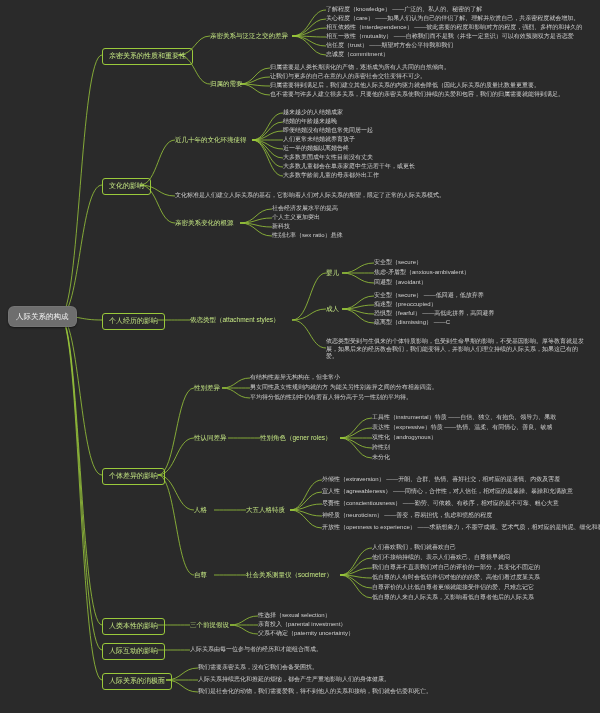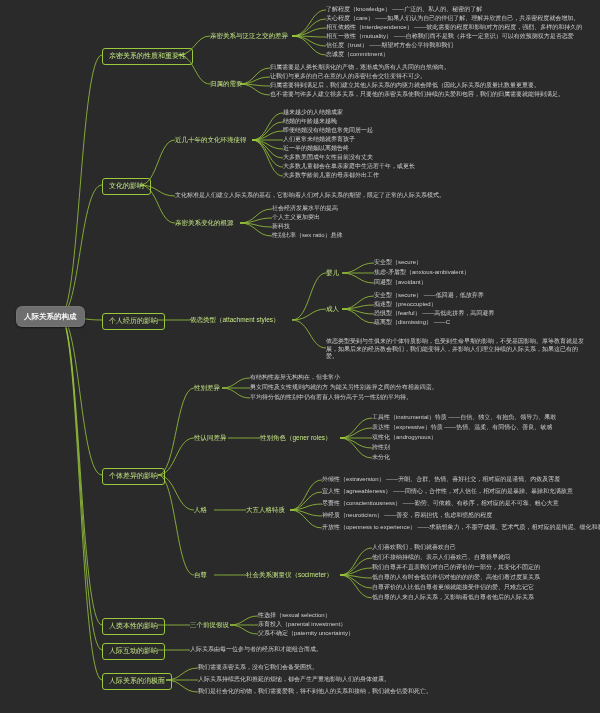--- a/index.html
+++ b/index.html
@@ -161,21 +161,21 @@
     <path d="M 230 625 C 244 625, 244 634, 258 634"></path>
 
     <path d="M 158 650 C 174 650, 174 650, 190 650"></path>
 
     <path d="M 166 680 C 182 680, 182 668, 198 668"></path>
     <path d="M 166 680 C 182 680, 182 680, 198 680"></path>
     <path d="M 166 680 C 182 680, 182 692, 198 692"></path>
   </g>
 </svg>
 
-<div class="node root" style="left:16px;top:306px;font-weight:bold;">人际关系的构成</div>
+<div class="node root" style="left:8px;top:306px;">人际关系的构成</div>
 
 <div class="node topic" style="left:102px;top:48px;">亲密关系的性质和重要性</div>
   <div class="node key" style="left:210px;top:32px;">亲密关系与泛泛之交的差异</div>
     <div class="node leaf" style="left:326px;top:6px;">了解程度（knowledge） ——广泛的、私人的、秘密的了解</div>
     <div class="node leaf" style="left:326px;top:15px;">关心程度（care） ——如果人们认为自己的伴侣了解、理解并欣赏自己，共亲密程度就会增加。</div>
     <div class="node leaf" style="left:326px;top:24px;">相互依赖性（interdependence） ——彼此需要的程度和影响对方的程度，强烈、多样的和持久的</div>
     <div class="node leaf" style="left:326px;top:33px;">相互一致性（mutuality） ——自称我们而不是我（并非一定意识）可以有效预测双方是否恋爱</div>
     <div class="node leaf" style="left:326px;top:42px;">信任度（trust） ——期望对方会公平待我和我们</div>
     <div class="node leaf" style="left:326px;top:51px;">忠诚度（commitment）</div>
   <div class="node key" style="left:210px;top:80px;">归属的需要</div>

